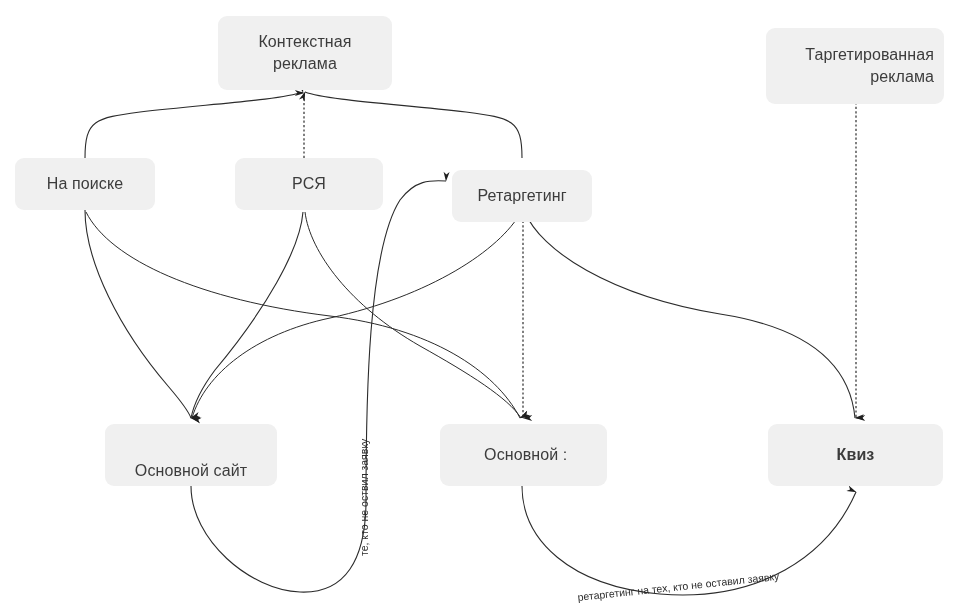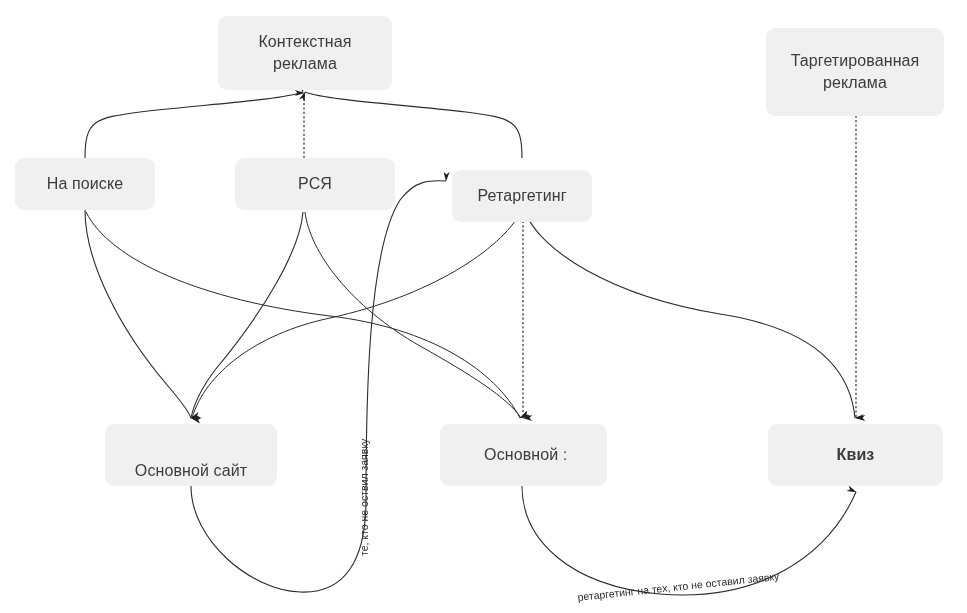--- a/index.html
+++ b/index.html
@@ -108,29 +108,29 @@
     <path class="edge-path" d="M 191,486 C 191,540 250,590 300,592 C 345,594 366,560 366,500
              C 366,400 368,250 400,200 C 415,180 430,180 446,181" marker-end="url(#arrow-tip)"></path>
 
     <path class="edge-path" d="M 522,486 C 522,540 570,586 660,594 C 760,602 828,556 856,492" marker-end="url(#arrow-tip)"></path>
   </svg>
 
   <div class="node" style="left:218px; top:16px; width:174px; height:74px;">
     <span>Контекстная реклама</span>
   </div>
 
-  <div class="node" style="left:766px; top:28px; width:178px; height:88px;">
+  <div class="node" style="left:766px; top:28px; width:178px; height:76px;text-align:right;">
     <span>Таргетированная реклама</span>
   </div>
 
   <div class="node" style="left:15px; top:158px; width:140px; height:52px;">
     <span>На поиске</span>
   </div>
 
-  <div class="node" style="left:235px; top:158px; width:160px; height:52px;">
+  <div class="node" style="left:235px; top:158px; width:148px; height:52px;">
     <span>РСЯ</span>
   </div>
 
   <div class="node" style="left:452px; top:158px; width:140px; height:52px;margin-top:12px;">
     <span>Ретаргетинг</span>
   </div>
 
   <div class="node" style="left:105px; top:424px; width:172px; height:62px;align-items:flex-end;">
     <span>Основной сайт</span>
   </div>

